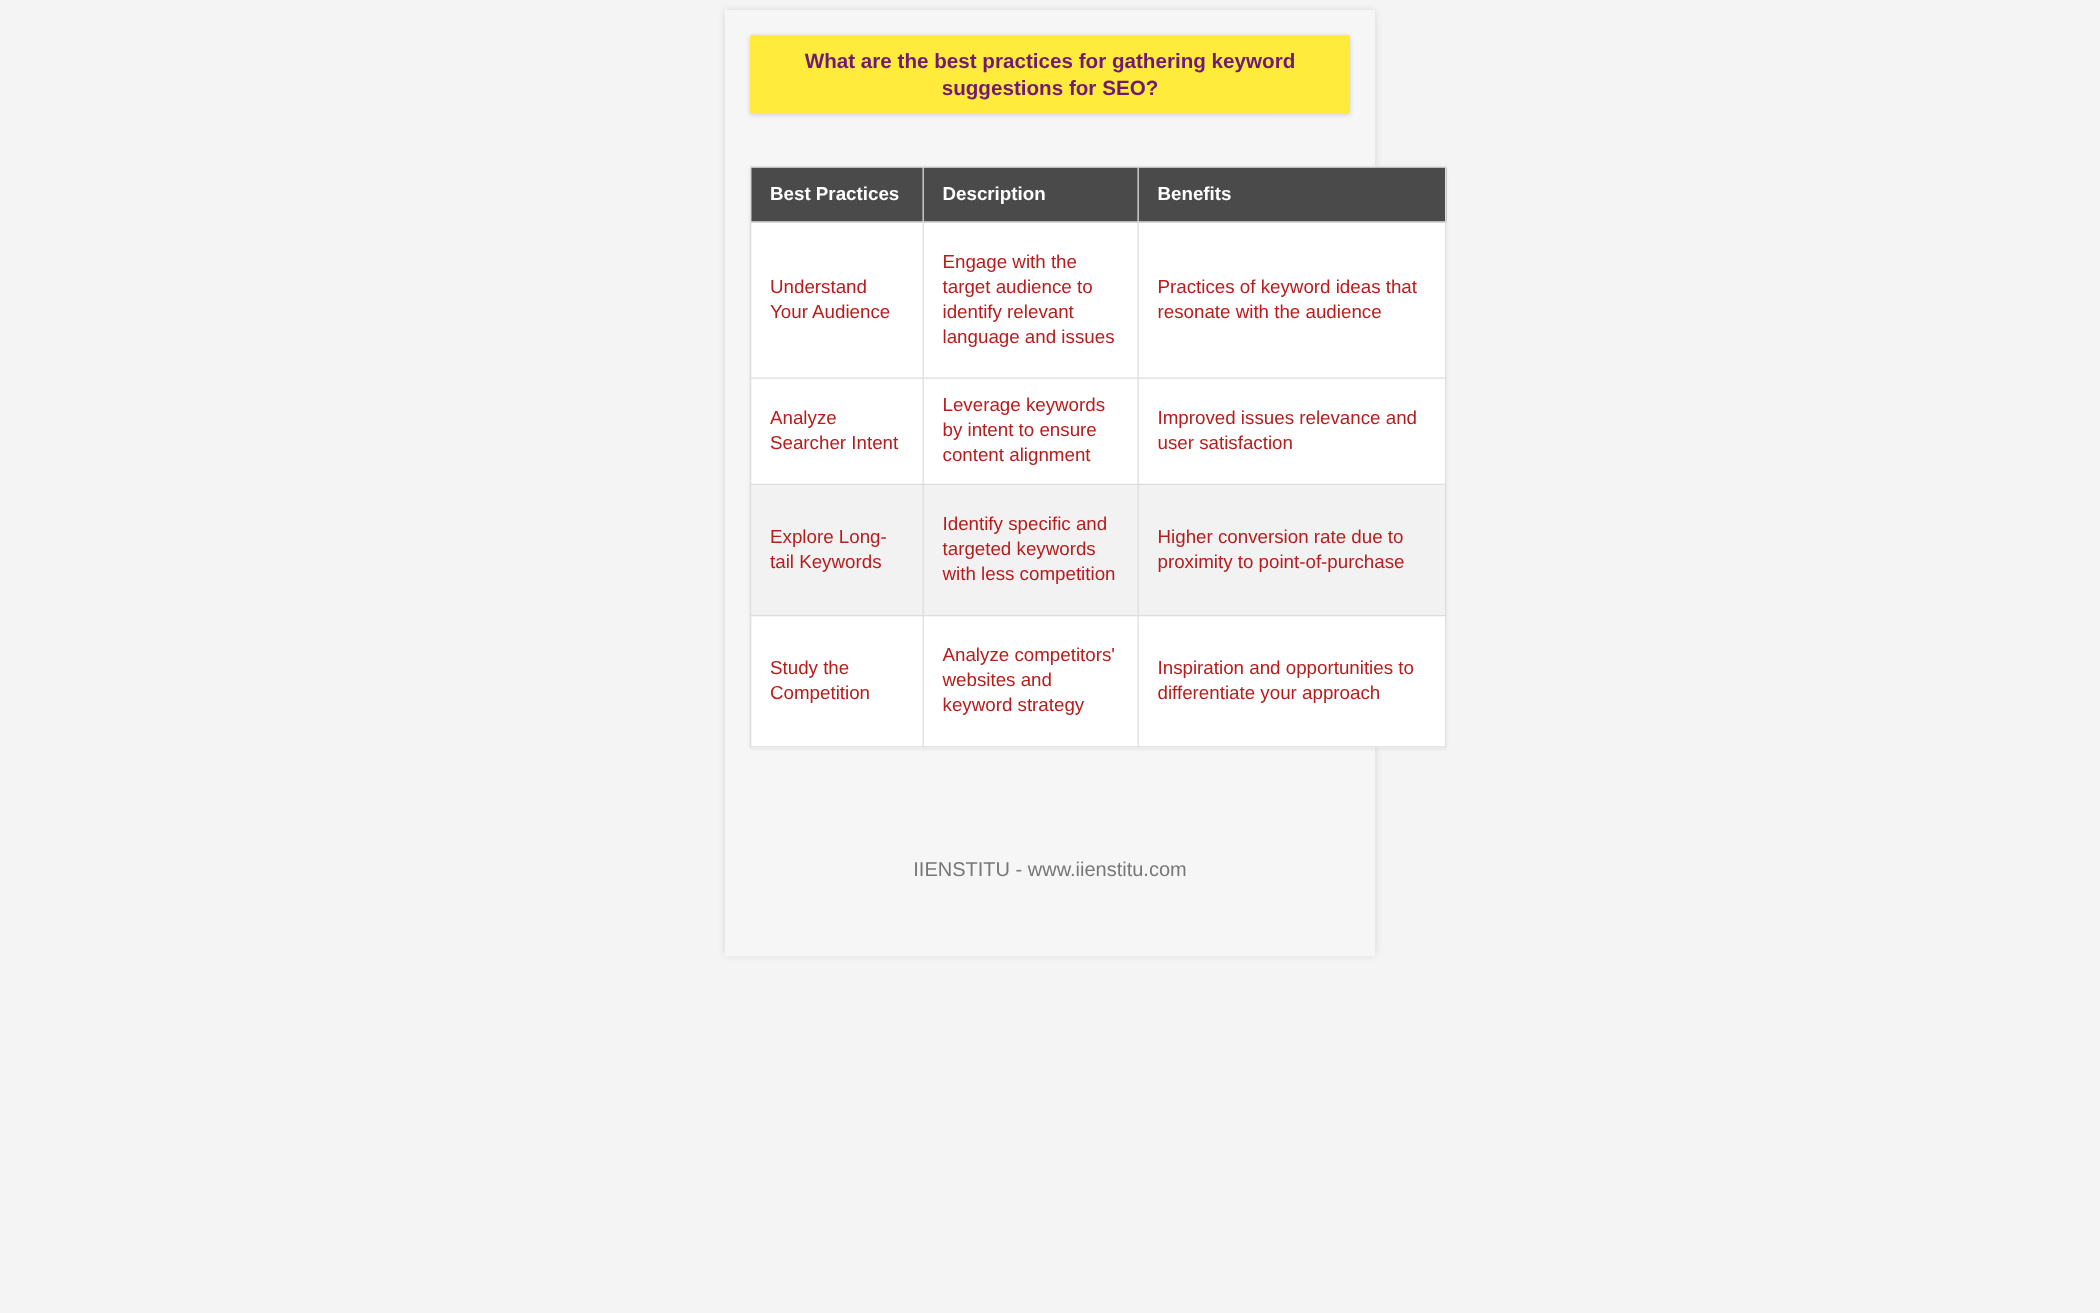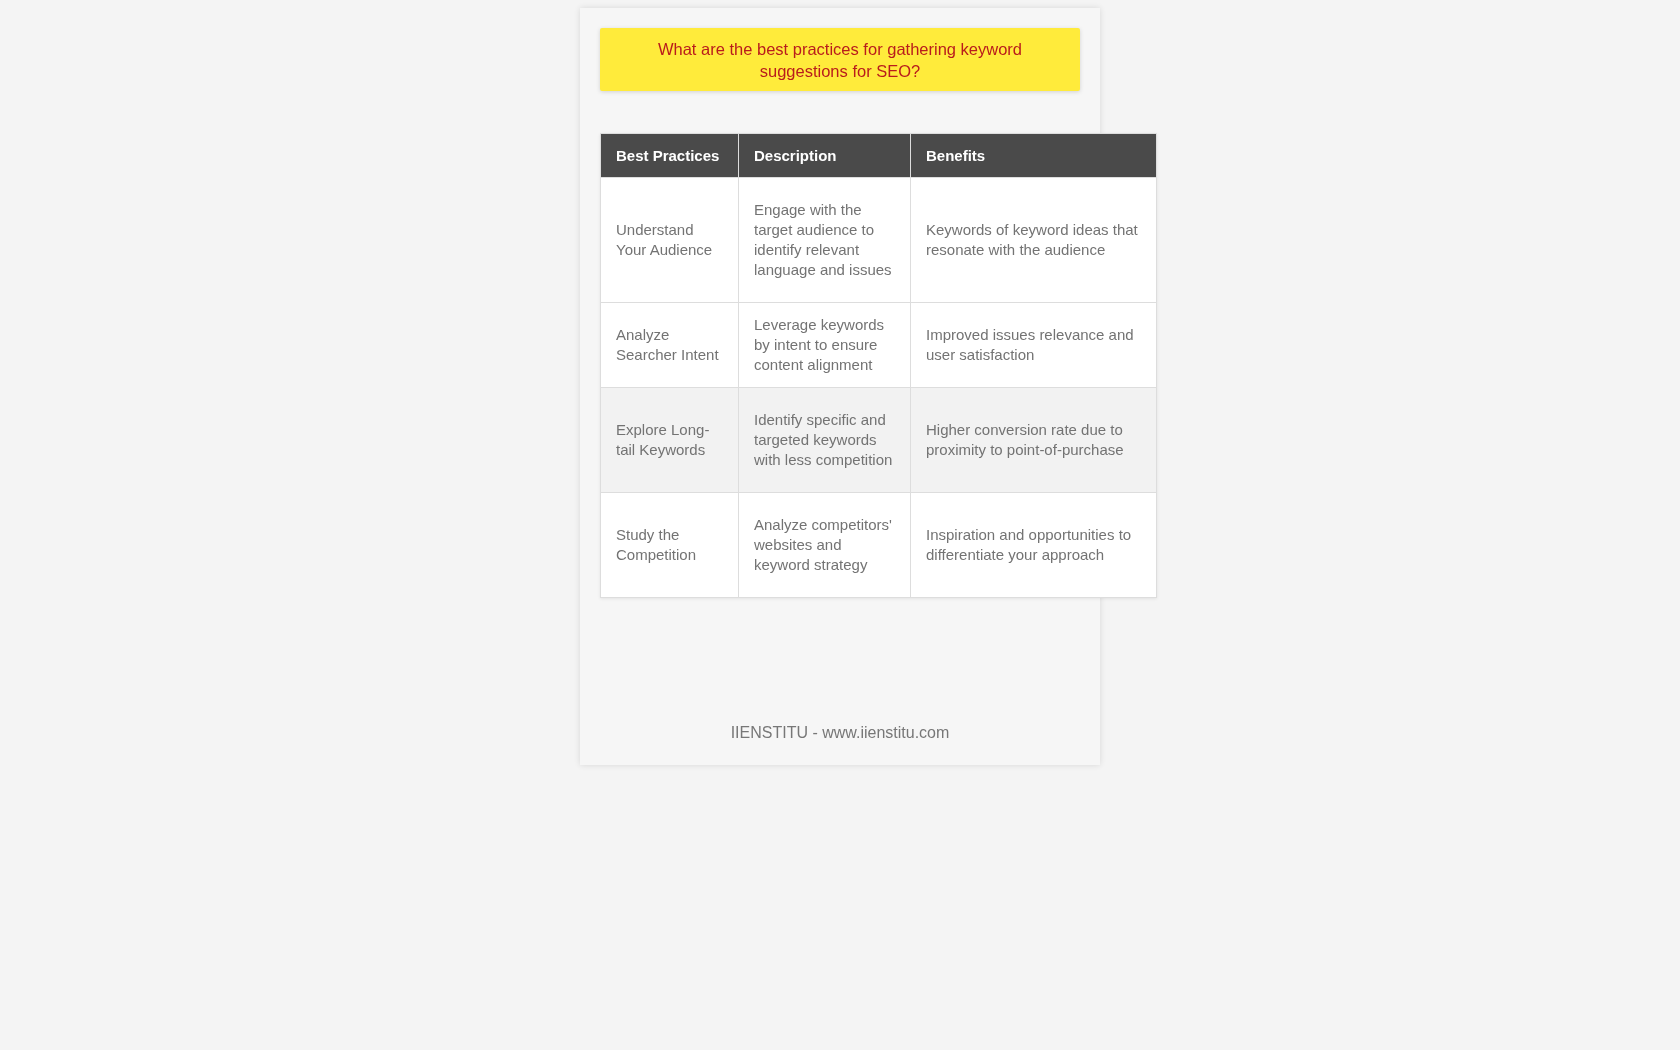--- a/index.html
+++ b/index.html
@@ -27,22 +27,22 @@
     border-radius: 2px;
     display: flex; align-items: center; justify-content: center;
     text-align: center;
     box-sizing: border-box;
     padding: 0 30px;
   }
   .title-box h1 {
     margin: 0;
     font-size: 16.5px;
     line-height: 22px;
-    font-weight: normal;
-    color: #b91c1c;
+    font-weight: bold;
+    color: #701a75;
   }
   table {
     position: absolute;
     left: 20px; top: 125px;
     width: 557px;
     border-collapse: collapse;
     box-shadow: 0 1px 3px rgba(0,0,0,0.08);
   }
   th {
     background: #4a4a4a;
@@ -51,32 +51,32 @@
     font-size: 15px;
     text-align: left;
     height: 44px;
     padding: 0 15px;
     border: 1px solid #dddddd;
     box-sizing: border-box;
   }
   td {
     font-size: 15px;
     line-height: 20px;
-    color: #737373;
+    color: #b91c1c;
     padding: 10px 15px;
     border: 1px solid #dddddd;
     vertical-align: middle;
     background: #ffffff;
   }
   tr.alt td { background: #f2f2f2; }
   .col1 { width: 138px; }
   .col2 { width: 172px; }
   .footer {
     position: absolute;
-    left: 0; right: 0; top: 716px;
+    left: 0; right: 0; top: 680px;
     text-align: center;
     font-size: 16px;
     color: #777777;
   }
 </style>
 </head>
 <body>
 
 <div class="card">
   <div class="title-box">
@@ -88,21 +88,21 @@
       <tr>
         <th class="col1">Best Practices</th>
         <th class="col2">Description</th>
         <th>Benefits</th>
       </tr>
     </thead>
     <tbody>
       <tr style="height:125px">
         <td>Understand Your Audience</td>
         <td>Engage with the target audience to identify relevant language and issues</td>
-        <td>Keywords of keyword ideas that resonate with the audience</td>
+        <td>Practices of keyword ideas that resonate with the audience</td>
       </tr>
       <tr style="height:85px">
         <td>Analyze Searcher Intent</td>
         <td>Leverage keywords by intent to ensure content alignment</td>
         <td>Improved issues relevance and user satisfaction</td>
       </tr>
       <tr class="alt" style="height:105px">
         <td>Explore Long-tail Keywords</td>
         <td>Identify specific and targeted keywords with less competition</td>
         <td>Higher conversion rate due to proximity to point-of-purchase</td>

